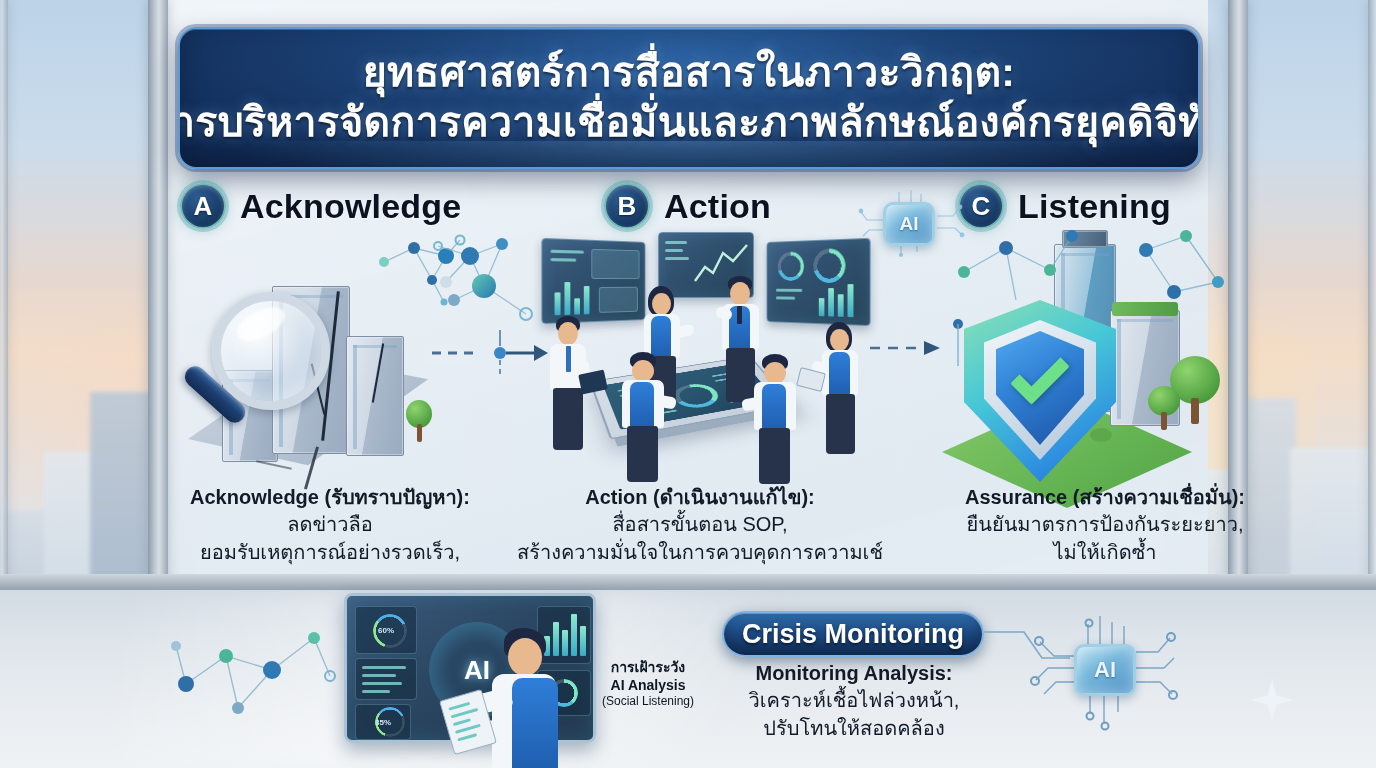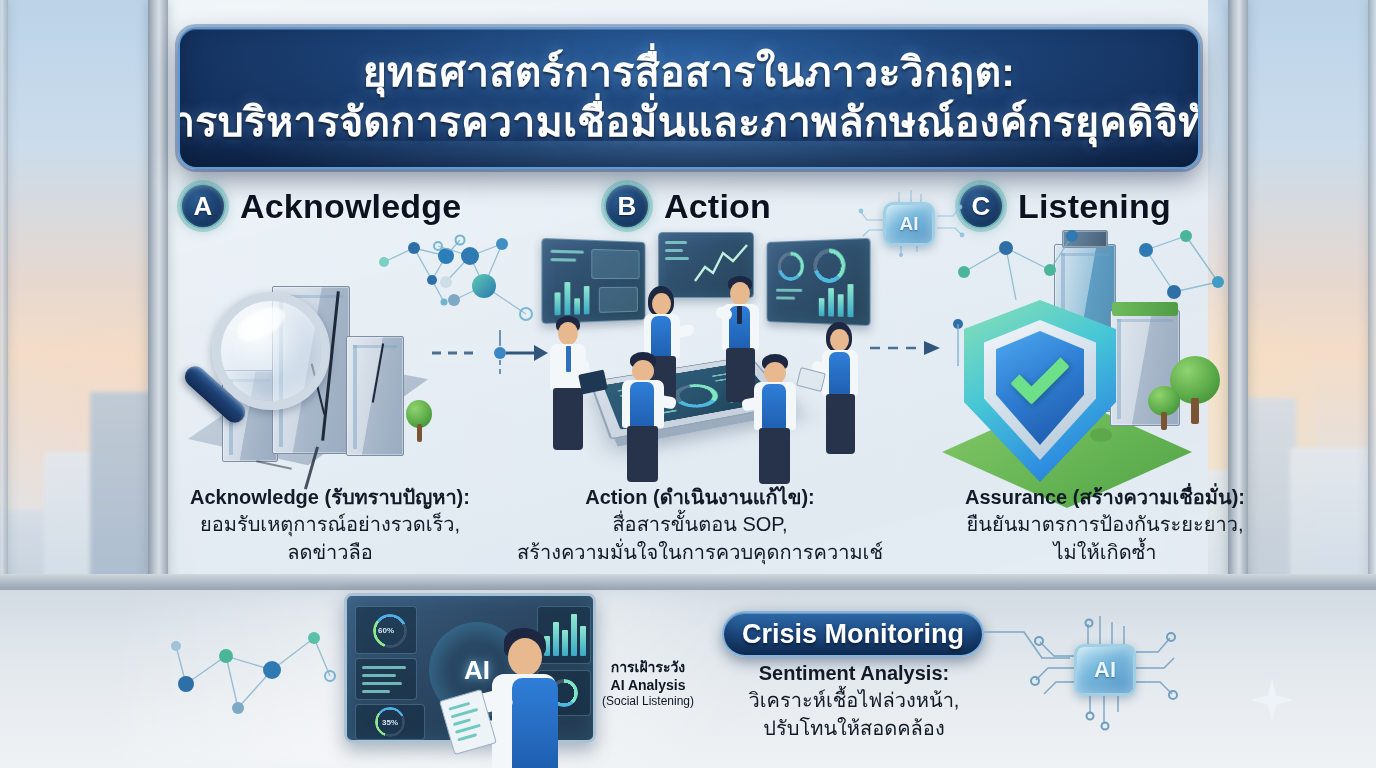--- a/index.html
+++ b/index.html
@@ -648,22 +648,22 @@
       <circle cx="236" cy="8" r="6" fill="#4bb59a"></circle>
       <circle cx="268" cy="54" r="6" fill="#3f9cc4"></circle>
       <circle cx="224" cy="64" r="7" fill="#2f6fa8"></circle>
       <circle cx="8" cy="96" r="5" fill="#2f6fa8"></circle>
       <line x1="8" y1="96" x2="8" y2="138" stroke="#79b2cc" stroke-width="1.3"></line>
     </svg>
   </div>
 
   <div class="caption" style="left:120px; top:484px; width:420px;">
     <div class="cap-head">Acknowledge (รับทราบปัญหา):</div>
+    <div class="cap-body">ลดข่าวลือ</div>
     <div class="cap-body">ยอมรับเหตุการณ์อย่างรวดเร็ว,</div>
-    <div class="cap-body">ลดข่าวลือ</div>
   </div>
 
   <div class="caption" style="left:480px; top:484px; width:440px;">
     <div class="cap-head">Action (ดำเนินงานแก้ไข):</div>
     <div class="cap-body">สื่อสารขั้นตอน SOP,</div>
     <div class="cap-body">สร้างความมั่นใจในการควบคุดการความเช์</div>
   </div>
 
   <div class="caption" style="left:905px; top:484px; width:400px;">
     <div class="cap-head">Assurance (สร้างความเชื่อมั่น):</div>
@@ -693,21 +693,21 @@
     <div class="dash-card" style="left:8px; top:10px; width:62px; height:48px;">
       <div class="ring" style="left:17px; top:7px; width:34px; height:34px;"></div>
       <div class="ring-lbl">60%</div>
     </div>
     <div class="dash-card" style="left:8px; top:62px; width:62px; height:42px;">
       <div class="scr-line" style="left:6px; top:7px;  width:44px;"></div>
       <div class="scr-line" style="left:6px; top:15px; width:34px;"></div>
       <div class="scr-line" style="left:6px; top:23px; width:40px;"></div>
       <div class="scr-line" style="left:6px; top:31px; width:28px;"></div>
     </div>
-    <div class="dash-card" style="left:8px; top:108px; width:70px; height:36px;">
+    <div class="dash-card" style="left:8px; top:108px; width:56px; height:36px;">
       <div class="ring" style="left:19px; top:2px; width:30px; height:30px;"></div>
       <div class="ring-lbl">35%</div>
     </div>
 
     <div class="ai-core"></div>
     <div class="ai-ring" style="left:74px; top:18px;  width:112px; height:112px;"></div>
     <div class="ai-ring" style="left:88px; top:32px;  width:84px;  height:84px; opacity:.8;"></div>
     <div class="ai-ring" style="left:100px;top:44px;  width:60px;  height:60px; opacity:.7;"></div>
     <div style="position:absolute; left:74px; top:18px; width:112px; height:112px;">
       <div class="ai-txt">AI</div>
@@ -745,21 +745,21 @@
     <div class="l1">การเฝ้าระวัง</div>
     <div class="l2">AI Analysis</div>
     <div class="l3">(Social Listening)</div>
   </div>
 
   <div class="pill">
     <span>Crisis Monitoring</span>
   </div>
 
   <div class="caption" style="left:716px; top:660px; width:276px;">
-    <div class="cap-head">Sentiment Analysis:</div>
+    <div class="cap-head">Monitoring Analysis:</div>
     <div class="cap-body">วิเคราะห์เชื้อไฟล่วงหน้า,</div>
     <div class="cap-body">ปรับโทนให้สอดคล้อง</div>
   </div>
 
   <svg class="netsvg" style="left:984px; top:616px;" width="86" height="60">
     <polyline points="0,16 40,16 58,42 86,42" fill="none" stroke="#7fa8c4" stroke-width="1.6"></polyline>
   </svg>
 
   <div style="position:absolute; left:1030px; top:612px; width:150px; height:130px;">
     <svg class="netsvg" width="150" height="130">

